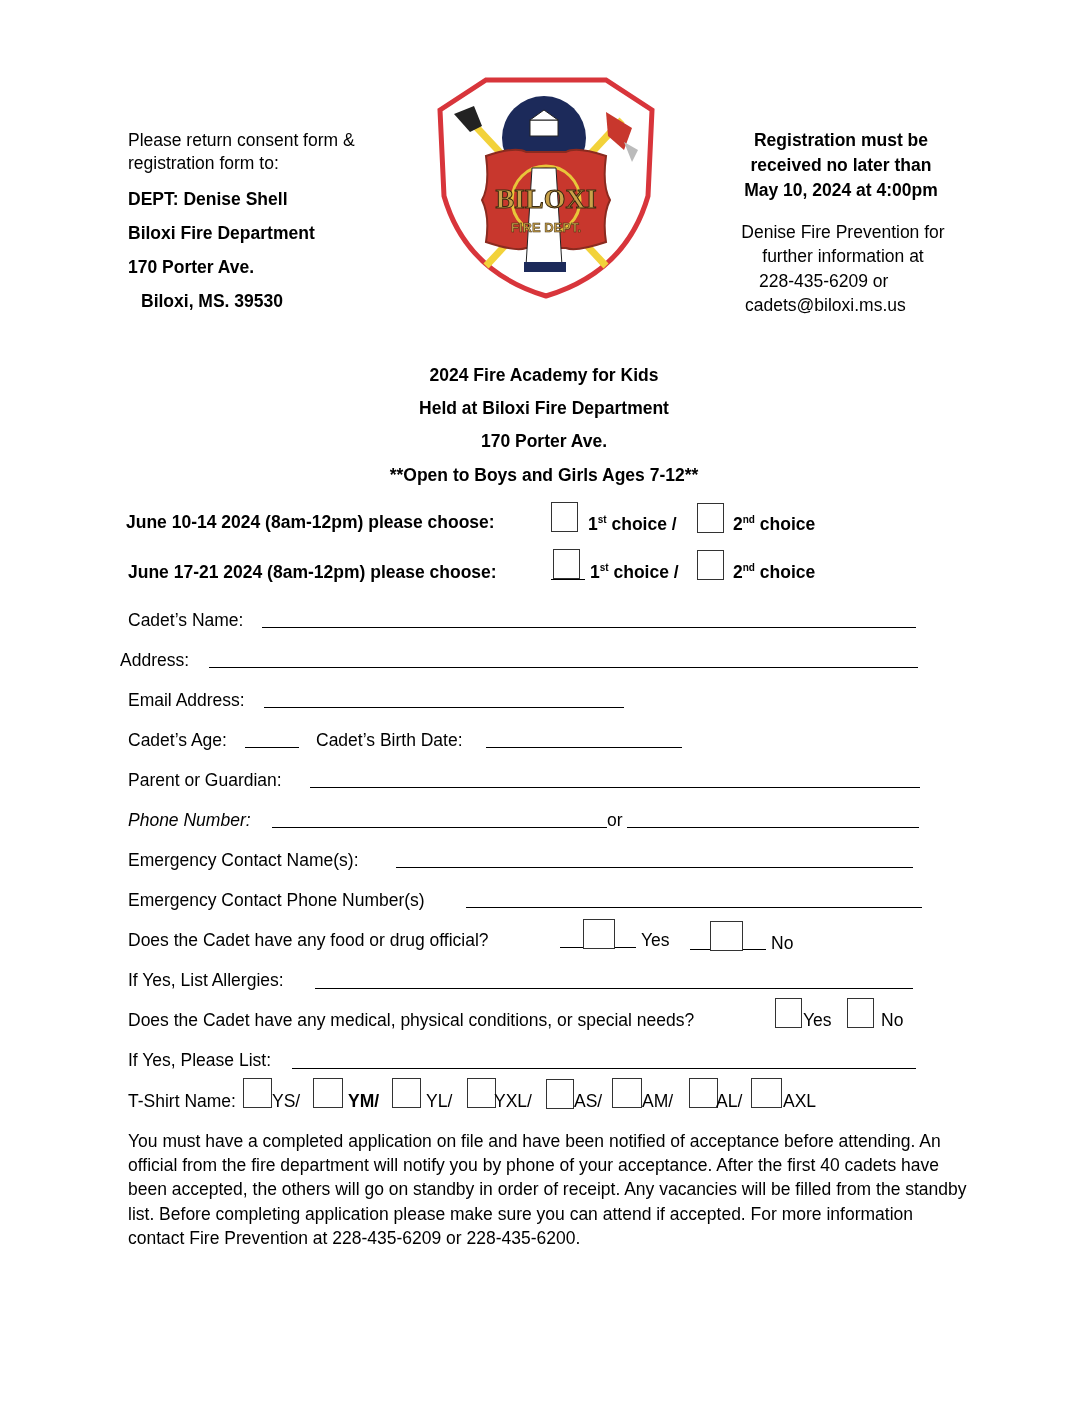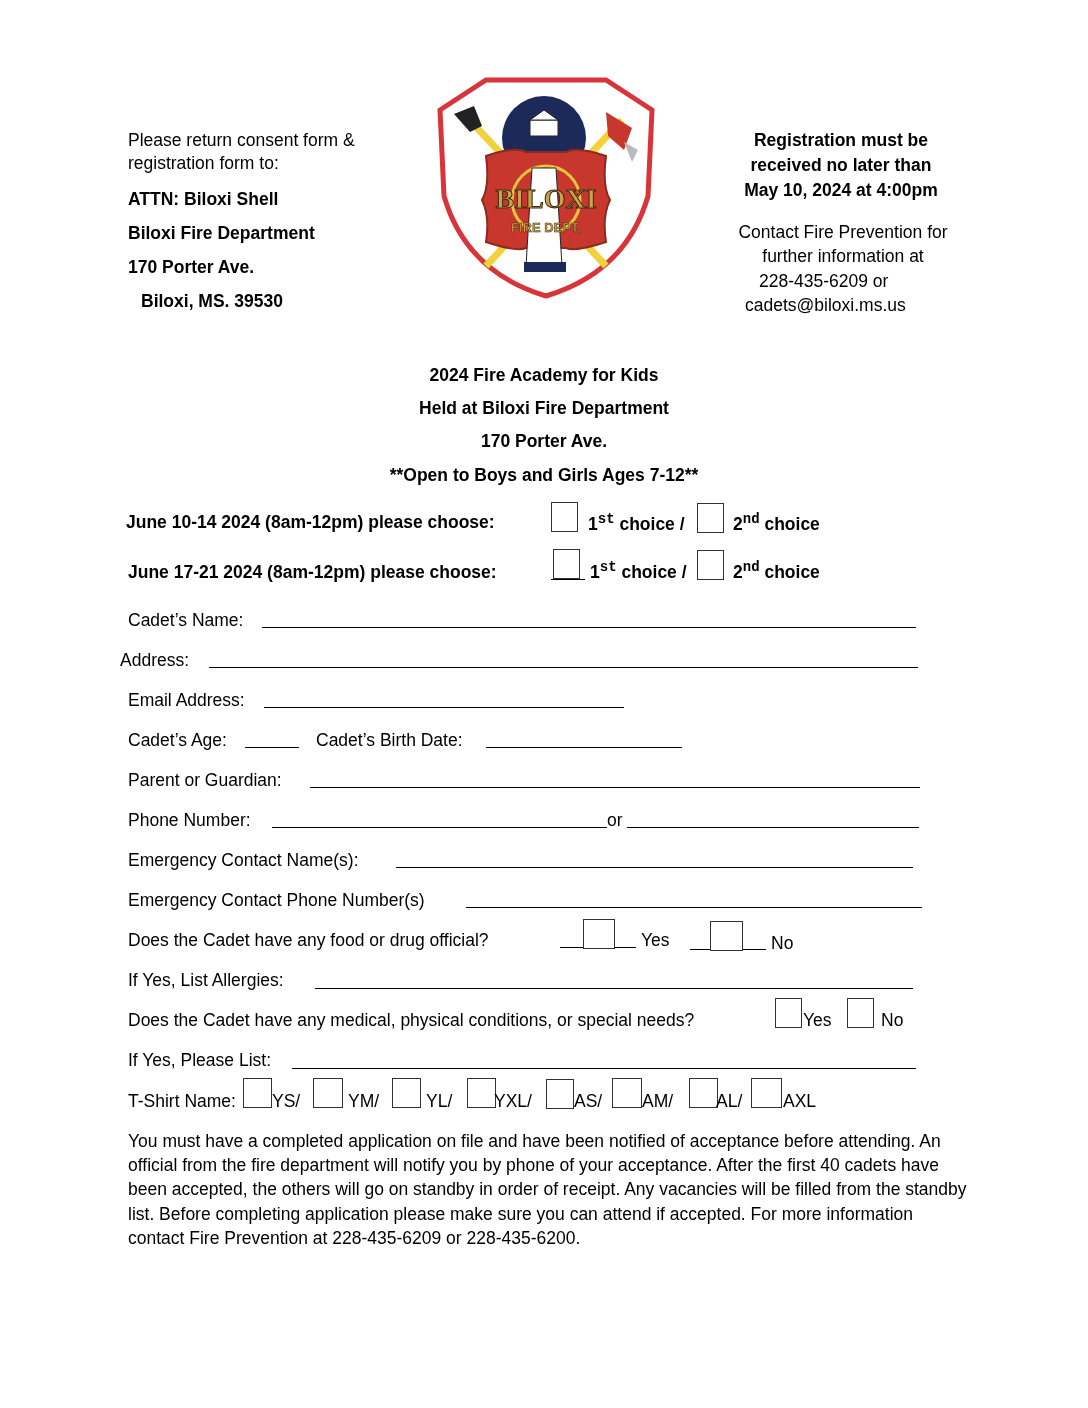--- a/index.html
+++ b/index.html
@@ -5,29 +5,29 @@
   html, body { margin: 0; padding: 0; background: #ffffff; }
   body { width: 1088px; height: 1408px; position: relative; overflow: hidden;
          font-family: "Liberation Sans", sans-serif; color: #000; }
   .abs { position: absolute; white-space: nowrap; }
   .txt { font-size: 17.5px; line-height: 22px; }
   .bold { font-weight: bold; }
   .center { text-align: center; }
   .line { position: absolute; height: 0; border-bottom: 1.3px solid #000; }
   .box { position: absolute; width: 27px; height: 30px; border: 1.3px solid #333; box-sizing: border-box; background: #fff; }
   .boxu { position: absolute; height: 0; border-bottom: 1.3px solid #000; }
-  sup { font-size: 14px; line-height: 0; font-family: Liberation Mono, monospace; }
+  sup { font-size: 10px; line-height: 0; }
   .para { position: absolute; left: 128px; top: 1129px; width: 840px; font-size: 17.5px; line-height: 24.2px; white-space: normal; }
 </style>
 </head>
 <body>
 
 <div class="abs txt" style="left:128px;top:129px;">Please return consent form &amp;</div>
 <div class="abs txt" style="left:128px;top:152px;">registration form to:</div>
-<div class="abs txt bold" style="left:128px;top:188px;">ATTN: Biloxi Shell</div>
+<div class="abs txt bold" style="left:128px;top:188px;">DEPT: Denise Shell</div>
 <div class="abs txt bold" style="left:128px;top:222px;">Biloxi Fire Department</div>
 <div class="abs txt bold" style="left:128px;top:256px;">170 Porter Ave.</div>
 <div class="abs txt bold" style="left:141px;top:290px;">Biloxi, MS. 39530</div>
 
 <div class="abs" style="left:426px;top:76px;width:240px;height:226px;">
   <svg width="240" height="226" viewBox="0 0 240 226">
     <path d="M14 34 L60 4 L180 4 L226 34 L222 120 Q200 196 120 220 Q40 196 18 120 Z" fill="#fff" stroke="#d8353b" stroke-width="5"></path>
     <circle cx="118" cy="62" r="42" fill="#1c2a5a"></circle>
 
     <line x1="40" y1="40" x2="180" y2="190" stroke="#f2d23a" stroke-width="7"></line>
@@ -45,21 +45,21 @@
     <rect x="98" y="186" width="42" height="10" fill="#1c2a5a"></rect>
     <text x="120" y="132" text-anchor="middle" font-family="Liberation Serif, serif" font-weight="bold" font-size="28" fill="#c9a24a" stroke="#3a2a10" stroke-width="1">BILOXI</text>
     <text x="120" y="156" text-anchor="middle" font-family="Liberation Sans, sans-serif" font-weight="bold" font-size="13" fill="#c9a24a" stroke="#3a2a10" stroke-width="0.5">FIRE DEPT.</text>
   </svg>
 </div>
 
 <div class="abs txt bold center" style="left:700px;top:129px;width:282px;">Registration must be</div>
 <div class="abs txt bold center" style="left:700px;top:154px;width:282px;">received no later than</div>
 <div class="abs txt bold center" style="left:700px;top:179px;width:282px;">May 10, 2024 at 4:00pm</div>
 
-<div class="abs txt center" style="left:700px;top:221px;width:286px;">Contact Fire Prevention for</div>
+<div class="abs txt center" style="left:700px;top:221px;width:286px;">Denise Fire Prevention for</div>
 <div class="abs txt center" style="left:700px;top:245px;width:286px;">further information at</div>
 <div class="abs txt" style="left:759px;top:270px;text-align:center;">228-435-6209 or</div>
 <div class="abs txt" style="left:745px;top:294px;">cadets@biloxi.ms.us</div>
 
 <div class="abs txt bold center" style="left:344px;top:364px;width:400px;">2024 Fire Academy for Kids</div>
 <div class="abs txt bold center" style="left:344px;top:397px;width:400px;">Held at Biloxi Fire Department</div>
 <div class="abs txt bold center" style="left:344px;top:430px;width:400px;">170 Porter Ave.</div>
 <div class="abs txt bold center" style="left:344px;top:464px;width:400px;">**Open to Boys and Girls Ages 7-12**</div>
 
 <div class="abs txt bold" style="left:126px;top:511px;">June 10-14 2024 (8am-12pm) please choose:</div>
@@ -85,21 +85,21 @@
 <div class="line" style="left:264px;top:707px;width:360px;"></div>
 
 <div class="abs txt" style="left:128px;top:729px;text-align:center;">Cadet’s Age:</div>
 <div class="line" style="left:245px;top:747px;width:54px;"></div>
 <div class="abs txt" style="left:316px;top:729px;">Cadet’s Birth Date:</div>
 <div class="line" style="left:486px;top:747px;width:196px;"></div>
 
 <div class="abs txt" style="left:128px;top:769px;">Parent or Guardian:</div>
 <div class="line" style="left:310px;top:787px;width:610px;"></div>
 
-<div class="abs txt" style="left:128px;top:809px;">Phone Number:</div>
+<div class="abs txt" style="left:128px;top:809px;font-style:italic;">Phone Number:</div>
 <div class="line" style="left:272px;top:827px;width:335px;"></div>
 <div class="abs txt" style="left:607px;top:809px;">or</div>
 <div class="line" style="left:627px;top:827px;width:292px;"></div>
 
 <div class="abs txt" style="left:128px;top:849px;">Emergency Contact Name(s):</div>
 <div class="line" style="left:396px;top:867px;width:517px;"></div>
 
 <div class="abs txt" style="left:128px;top:889px;">Emergency Contact Phone Number(s)</div>
 <div class="line" style="left:466px;top:907px;width:456px;"></div>
 
@@ -120,21 +120,21 @@
 <div class="box" style="left:847px;top:998px;"></div>
 <div class="abs txt" style="left:881px;top:1009px;">No</div>
 
 <div class="abs txt" style="left:128px;top:1049px;">If Yes, Please List:</div>
 <div class="line" style="left:292px;top:1068px;width:624px;"></div>
 
 <div class="abs txt" style="left:128px;top:1090px;">T-Shirt Name:</div>
 <div class="box" style="left:243px;top:1078px;width:29px;"></div>
 <div class="abs txt" style="left:272px;top:1090px;">YS/</div>
 <div class="box" style="left:313px;top:1078px;width:30px;"></div>
-<div class="abs txt" style="left:348px;top:1090px;">YM/</div>
+<div class="abs txt" style="left:348px;top:1090px;font-weight:bold;">YM/</div>
 <div class="box" style="left:392px;top:1078px;width:29px;"></div>
 <div class="abs txt" style="left:426px;top:1090px;">YL/</div>
 <div class="box" style="left:467px;top:1078px;width:29px;"></div>
 <div class="abs txt" style="left:494px;top:1090px;">YXL/</div>
 <div class="box" style="left:546px;top:1079px;width:28px;"></div>
 <div class="abs txt" style="left:574px;top:1090px;">AS/</div>
 <div class="box" style="left:612px;top:1078px;width:30px;"></div>
 <div class="abs txt" style="left:642px;top:1090px;">AM/</div>
 <div class="box" style="left:689px;top:1078px;width:29px;"></div>
 <div class="abs txt" style="left:716px;top:1090px;">AL/</div>

